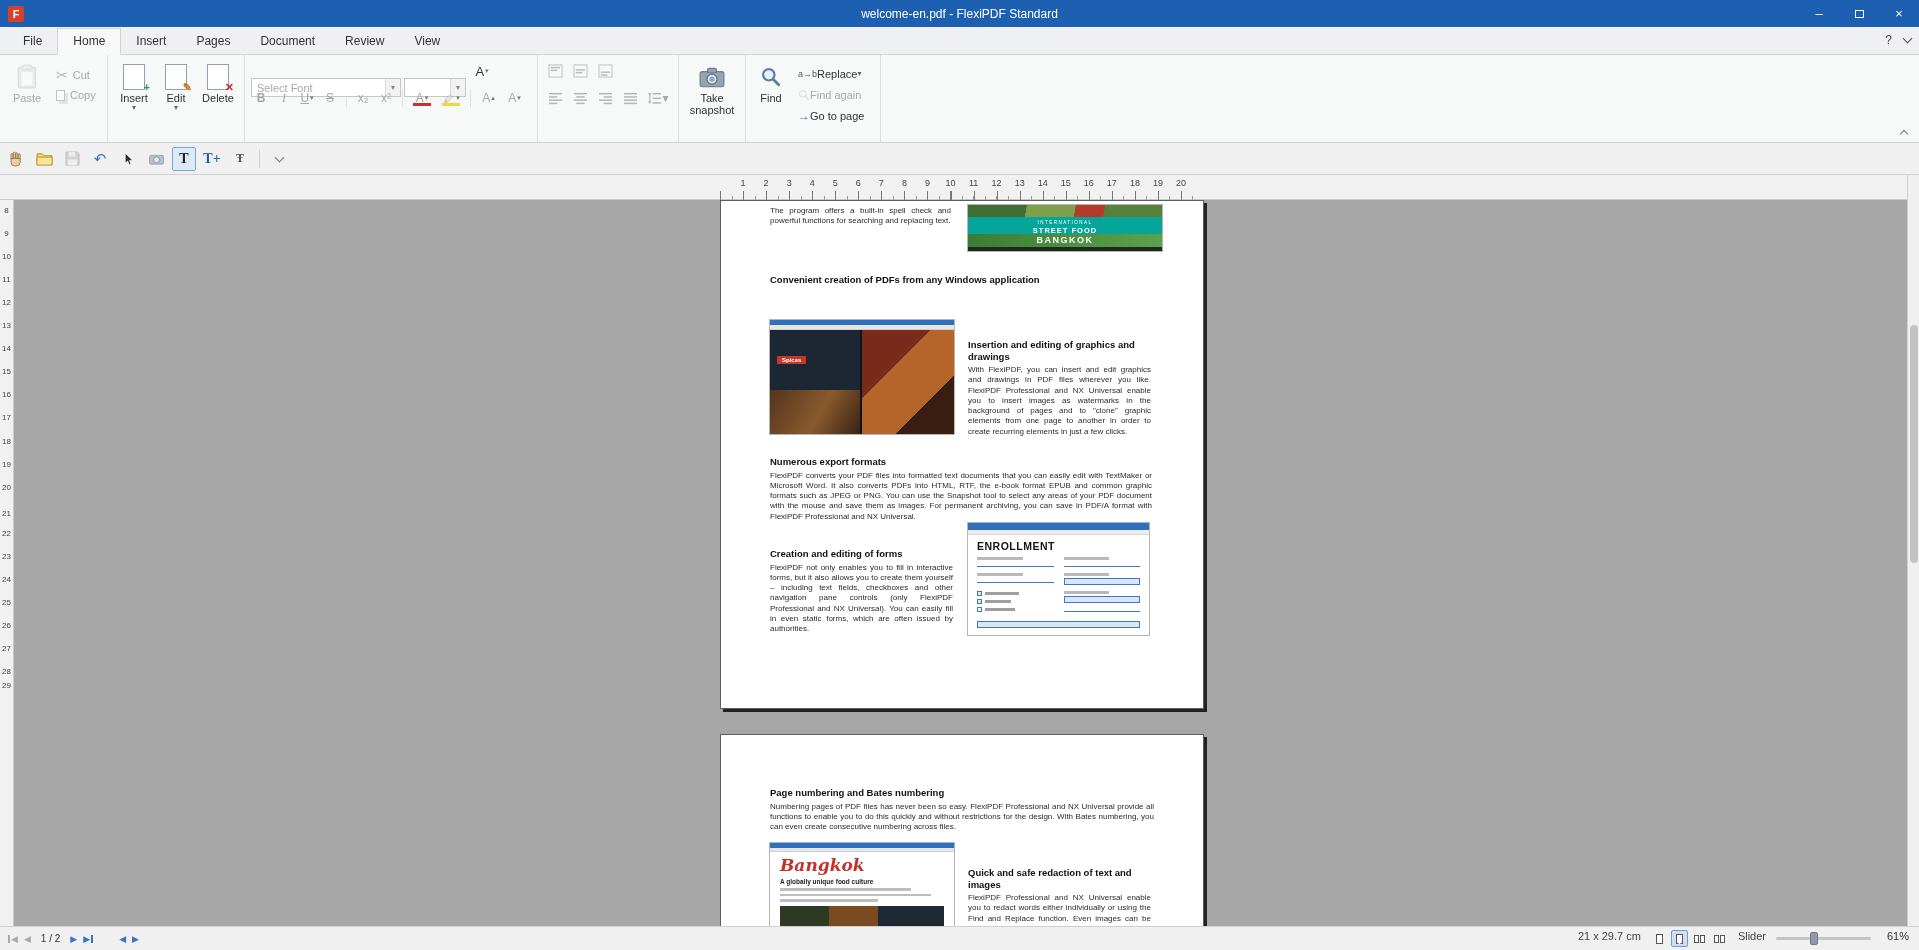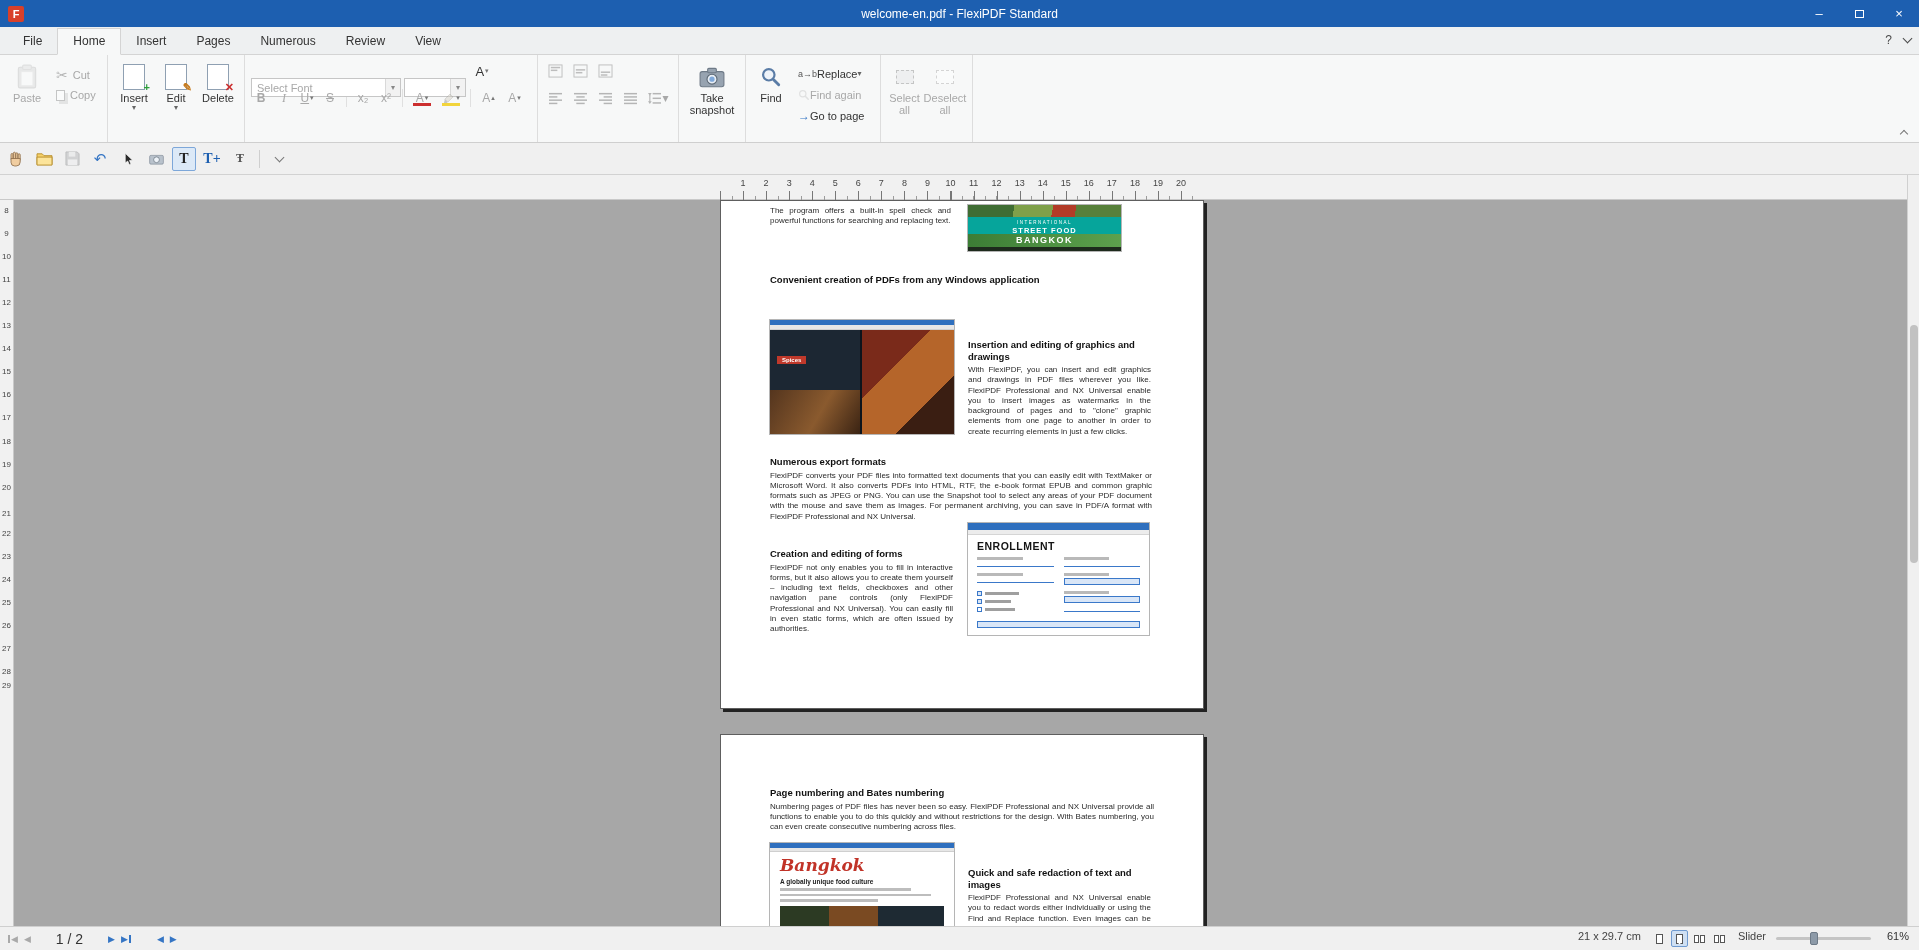--- a/index.html
+++ b/index.html
@@ -121,21 +121,21 @@
   .vscroll{position:absolute;right:0;top:175px;width:12px;height:751px;background:#f0f0f0;border-left:1px solid #d0d0d0;}
   .vscroll .thumbbar{position:absolute;left:2px;width:8px;top:150px;height:238px;background:#c2c2c2;border-radius:4px;}
 
   
   .statusbar{position:absolute;left:0;bottom:0;width:1919px;height:24px;background:#f0f0f0;border-top:1px solid #cfcfcf;display:flex;align-items:center;font-size:11px;color:#444;}
   .sb-left{display:flex;align-items:center;gap:6px;padding-left:8px;}
   .sb-nav{display:flex;align-items:center;gap:1px;font-size:9px;cursor:default;}
   .sb-nav .bar{width:2px;height:8px;background:currentColor;display:inline-block;}
   .nav-dis{color:#a9a9a9;}
   .nav-en{color:#3575c4;}
-  .sb-page{font-size:14px;color:#333;margin:0 19px;}
+  .sb-page{font-size:10px;color:#333;margin:0 4px;}
   .sb-gap{width:14px;}
   .sb-right{position:absolute;right:10px;display:flex;align-items:flex-start;gap:10px;}
   .viewmodes{display:flex;gap:3px;}
   .vm{width:17px;height:17px;display:flex;align-items:center;justify-content:center;gap:1px;border:1px solid transparent;border-radius:2px;}
   .vm.active{background:#cfe0f3;border-color:#6f9ad0;}
   .vm i{display:block;width:7px;height:10px;border:1px solid #555;background:#fff;}
   .vm i.small{width:5px;height:8px;}
   .slider{position:relative;width:95px;height:16px;}
   .slider .track{position:absolute;left:0;right:0;top:7px;height:3px;background:#c4c4c4;border-radius:2px;}
   .slider .knob{position:absolute;left:34px;top:2px;width:8px;height:13px;background:#8d9aa8;border:1px solid #6e7a87;border-radius:2px;}
@@ -157,21 +157,21 @@
     <div class="win-btn">×</div>
   </div>
 </div>
 
 <div class="tabrow">
   <div style="display:flex;align-items:flex-end;">
       <div class="tab">File</div>
       <div class="tab active">Home</div>
       <div class="tab">Insert</div>
       <div class="tab">Pages</div>
-      <div class="tab">Numerous</div>
+      <div class="tab">Document</div>
       <div class="tab">Review</div>
       <div class="tab">View</div>
     </div>
   <div class="tabrow-right">
     <span>?</span>
     <span class="chev-down"></span>
   </div>
 </div>
 
 <div class="ribbon">
@@ -404,34 +404,20 @@
         </span>
         <span>Find again</span>
       </div>
       <div class="srchbtn">
         <span style="color:#3575c4;font-weight:bold;font-size:12px;">→</span>
         <span>Go to page</span>
       </div>
     </div>
   </div>
 
-  <div class="rgroup" style="width:92px;display:flex;gap:2px;">
-    <div class="bigbtn dis">
-      <span class="icon">
-          <span style="display:block;width:18px;height:14px;border:1.5px dashed #888;background:#dfe7f0;"></span>
-        </span>
-      <span>Select all</span>
-    </div>
-    <div class="bigbtn dis">
-      <span class="icon">
-          <span style="display:block;width:18px;height:14px;border:1.5px dashed #aaa;background:#fff;"></span>
-        </span>
-      <span>Deselect all</span>
-    </div>
-  </div>
 
   <div style="flex:1;position:relative;">
     <div class="ribbon-collapse">
         <span class="chev-up"></span>
       </div>
   </div>
 </div>
 
 <div class="quickbar">
   <div class="qbtn">
@@ -534,21 +520,21 @@
     <span class="vnum" style="top: 443.95px;">27</span>
     <span class="vnum" style="top: 467px;">28</span>
     <span class="vnum" style="top: 481px;">29</span>
   </div>
 
 <div class="canvas">
 
   <div class="page" style="top:0;height:509px;">
     <div class="p-body" style="position:absolute;left:49px;top:5px;width:181px;">The program offers a built-in spell check and powerful functions for searching and replacing text.</div>
 
-    <div class="thumb" style="left:247px;top:4px;width:153px;height:46px;">
+    <div class="thumb" style="left:247px;top:4px;width:194px;height:46px;">
       <div class="sf-photo"></div>
       <div class="sf-teal">
         <div class="sf-int">INTERNATIONAL</div>
         <div class="sf-street">STREET FOOD</div>
       </div>
       <div class="sf-green">BANGKOK</div>
       <div class="sf-dark"></div>
     </div>
 
     <div class="p-sec" style="left:49px;top:73px;width:382px;">

